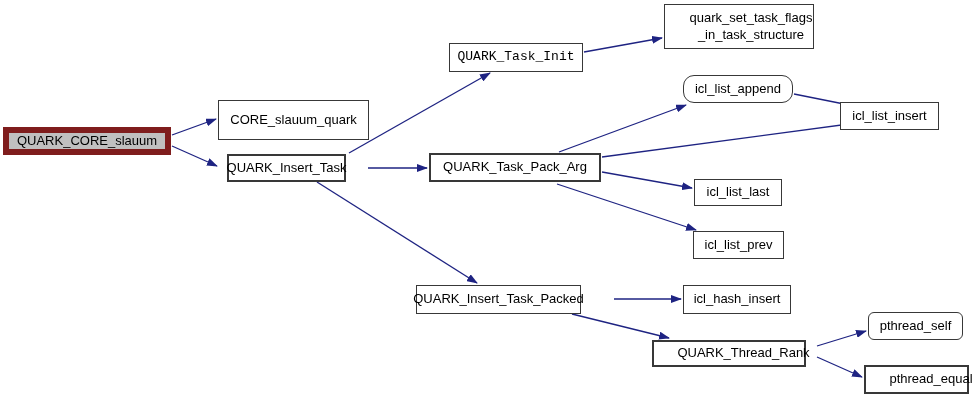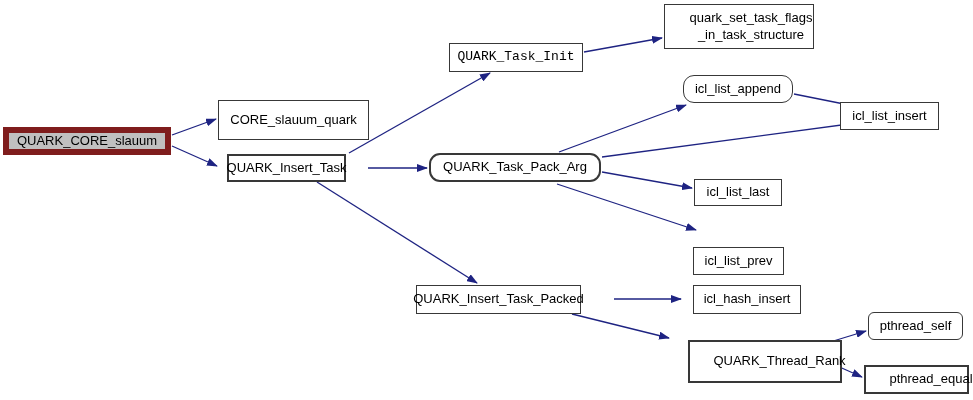--- a/index.html
+++ b/index.html
@@ -96,31 +96,31 @@
 
   <div class="node thick" style="left:219px; top:154px; width:119px; height:28px;margin-left:8px;">QUARK_Insert_Task</div>
 
   <div class="node" style="left:449px; top:43px; width:134px; height:29px;font-family:Liberation Mono, monospace;">QUARK_Task_Init</div>
 
   <div class="node" style="left:664px; top:4px; width:150px; height:45px;padding-left:24px;">quark_set_task_flags
 _in_task_structure</div>
 
   <div class="node" style="left:683px; top:75px; width:110px; height:28px;border-radius:11px;">icl_list_append</div>
 
-  <div class="node thick" style="left:429px; top:153px; width:172px; height:29px;border-radius:11px;">QUARK_Task_Pack_Arg</div>
+  <div class="node thick" style="left:429px; top:153px; width:172px; height:29px;">QUARK_Task_Pack_Arg</div>
 
   <div class="node" style="left:840px; top:102px; width:99px; height:28px;">icl_list_insert</div>
 
   <div class="node" style="left:694px; top:179px; width:88px; height:27px;text-align:right;">icl_list_last</div>
 
-  <div class="node" style="left:693px; top:231px; width:91px; height:28px;margin-top:16px;">icl_list_prev</div>
+  <div class="node" style="left:693px; top:231px; width:91px; height:28px;">icl_list_prev</div>
 
   <div class="node" style="left:416px; top:285px; width:165px; height:29px;">QUARK_Insert_Task_Packed</div>
 
-  <div class="node" style="left:683px; top:285px; width:108px; height:29px;margin-left:10px;">icl_hash_insert</div>
+  <div class="node" style="left:683px; top:285px; width:108px; height:29px;">icl_hash_insert</div>
 
-  <div class="node thick" style="left:688px; top:340px; width:154px; height:43px;padding-left:29px;">QUARK_Thread_Rank</div>
+  <div class="node thick" style="left:652px; top:340px; width:154px; height:27px;padding-left:29px;">QUARK_Thread_Rank</div>
 
   <div class="node" style="left:868px; top:312px; width:95px; height:28px;border-radius:6px;">pthread_self</div>
 
   <div class="node thick" style="left:864px; top:365px; width:105px; height:29px;padding-left:29px;">pthread_equal</div>
 
 </div>
 
 </body></html>

